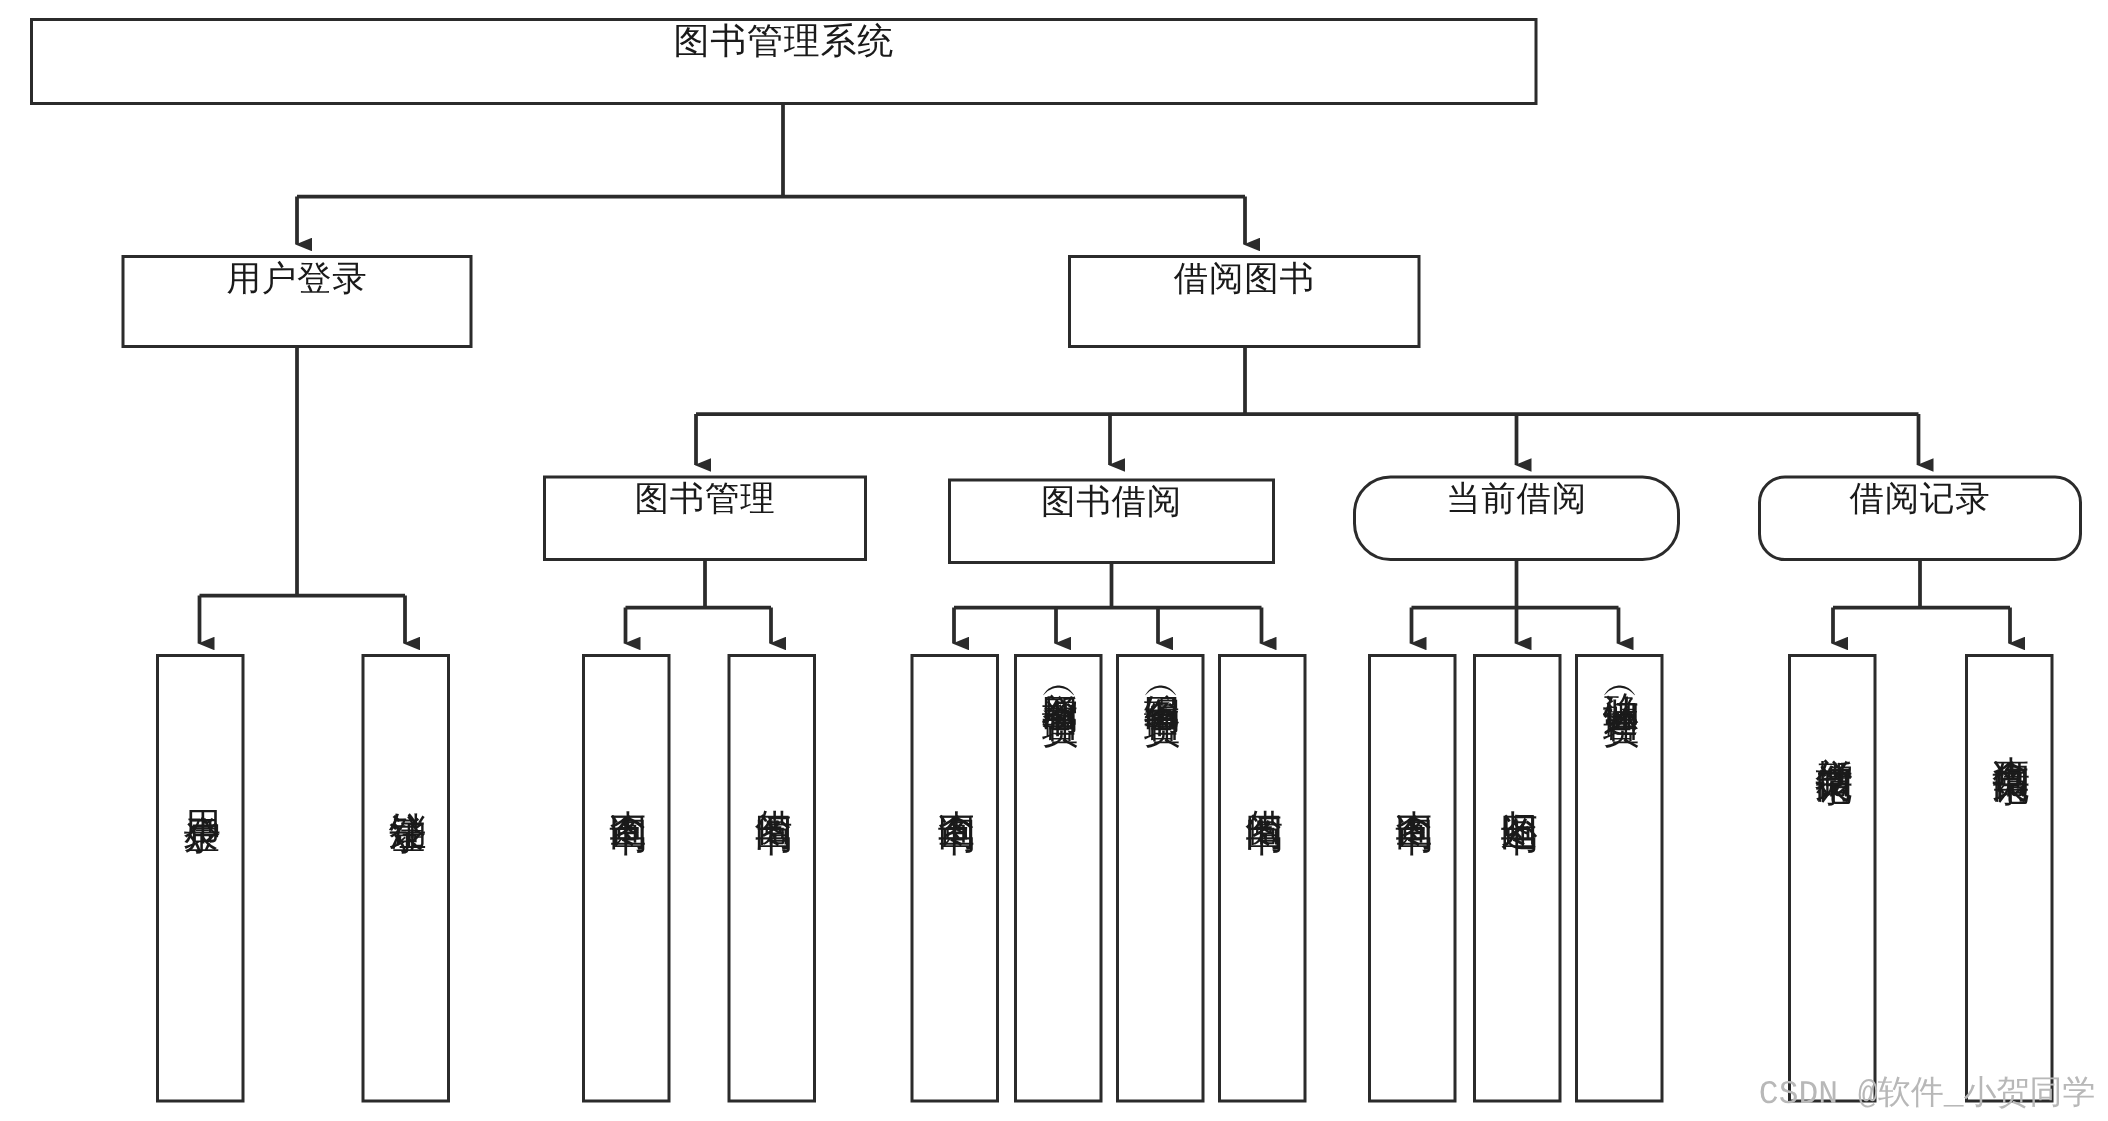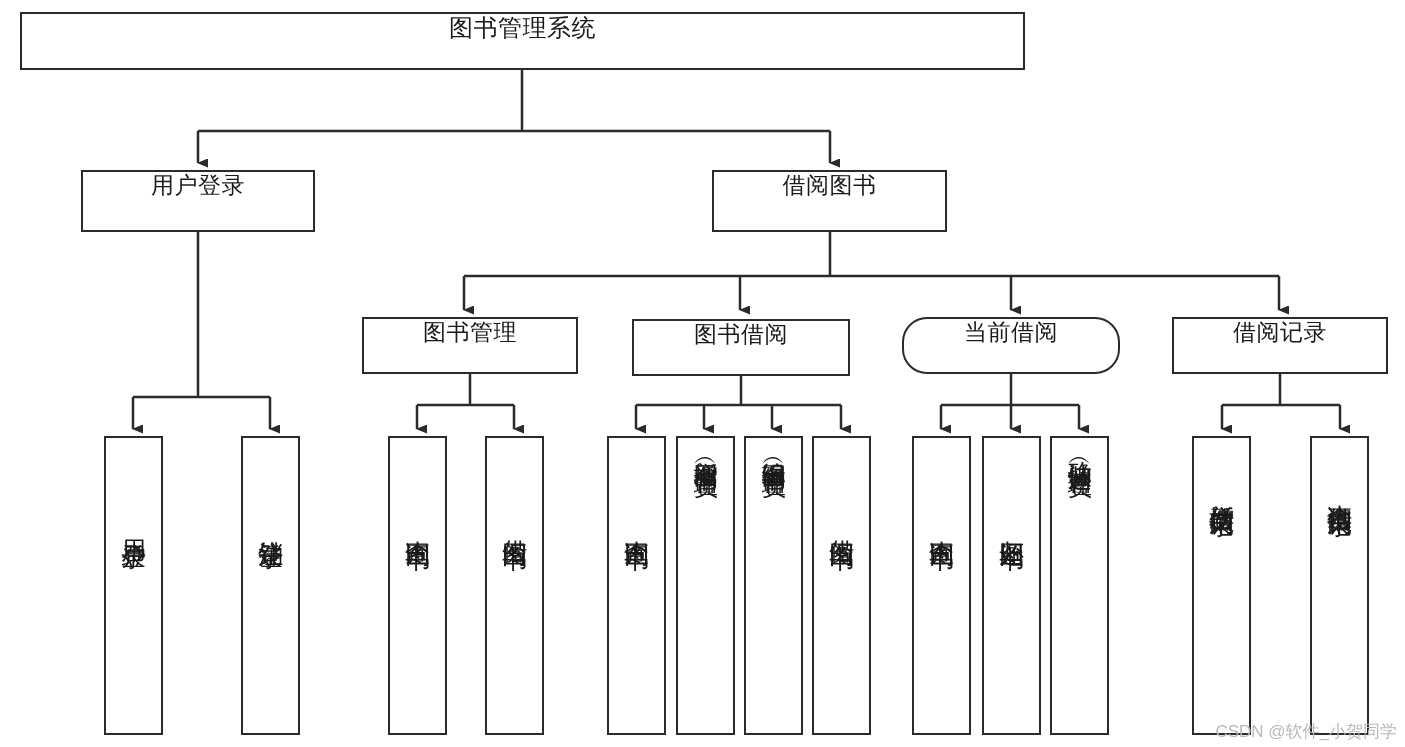--- a/index.html
+++ b/index.html
@@ -47,24 +47,24 @@
     white-space:pre;
     text-align:center;
   }
   .leaf.tall .lbl{font-size:24px;}
   .leaf.mid .lbl{padding-top:78px;}
   .leaf.mid2 .lbl{padding-top:42px;}
   .watermark{
     position:absolute;
     right:8px;
     bottom:4px;
-    font-size:17px;
+    font-size:22px;
     color:#b8b8b8;
     white-space:nowrap;
-    font-family:Liberation Sans, sans-serif;
+    font-family:Liberation Mono, monospace;
   }
   svg.lines{position:absolute;left:0;top:0;width:1405px;height:747px;pointer-events:none;}
 </style>
 </head>
 <body>
 
 <div id="canvas">
 
   <svg class="lines" viewBox="0 0 1405 747">
     <defs>
@@ -129,21 +129,21 @@
 
   <div class="node h-node" style="left:362px;top:317px;width:216px;height:57px;">
     <span class="lbl">图书管理</span>
   </div>
   <div class="node h-node" style="left:632px;top:319px;width:218px;height:57px;">
     <span class="lbl">图书借阅</span>
   </div>
   <div class="node h-node" style="left:902px;top:317px;width:218px;height:57px;border-radius:25px;">
     <span class="lbl">当前借阅</span>
   </div>
-  <div class="node h-node" style="left:1172px;top:317px;width:216px;height:57px;">
+  <div class="node h-node" style="left:1172px;top:317px;width:216px;height:57px;border-radius:18px;">
     <span class="lbl">借阅记录</span>
   </div>
 
   <div class="node leaf mid" style="left:104px;top:436px;width:59px;height:299px;">
     <span class="lbl">用户登录</span>
   </div>
   <div class="node leaf mid" style="left:241px;top:436px;width:59px;height:299px;">
     <span class="lbl">注销登录</span>
   </div>
 

